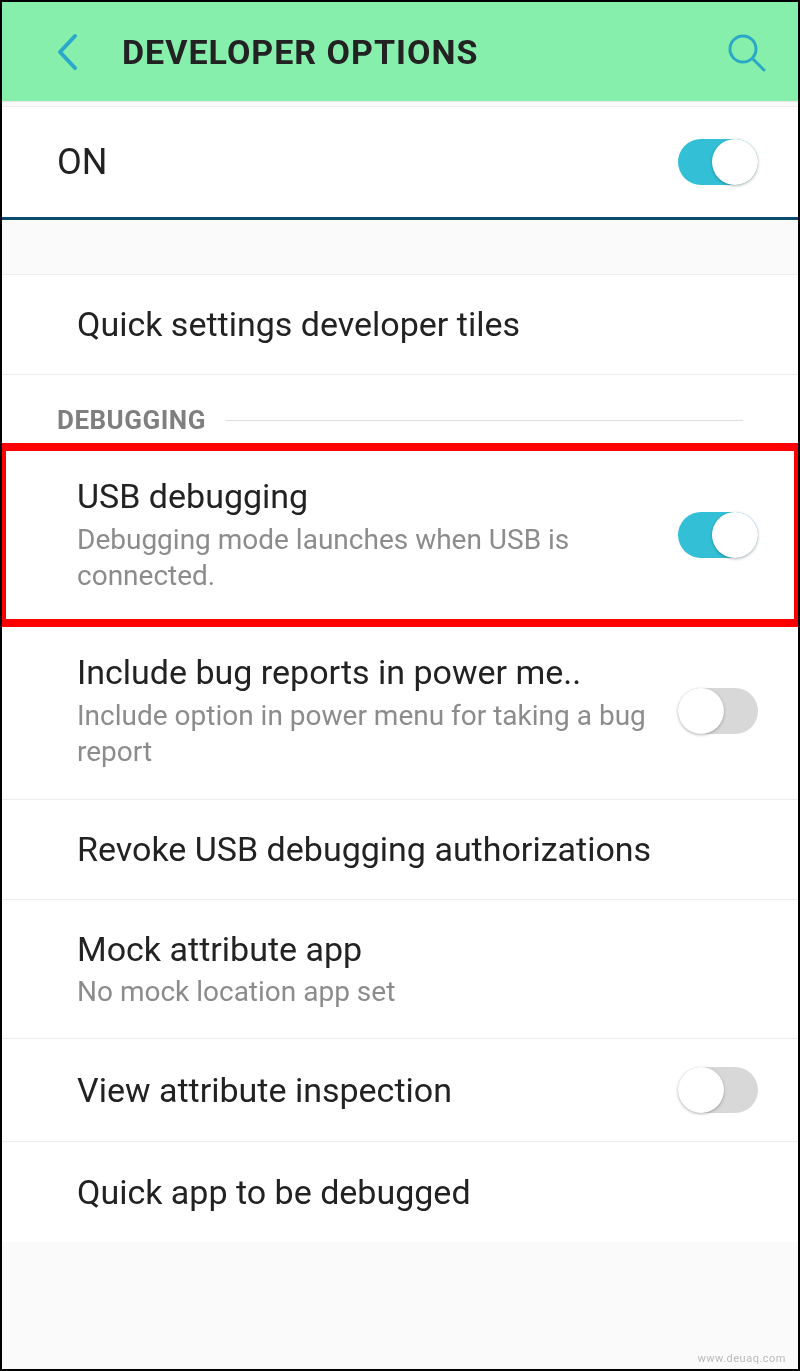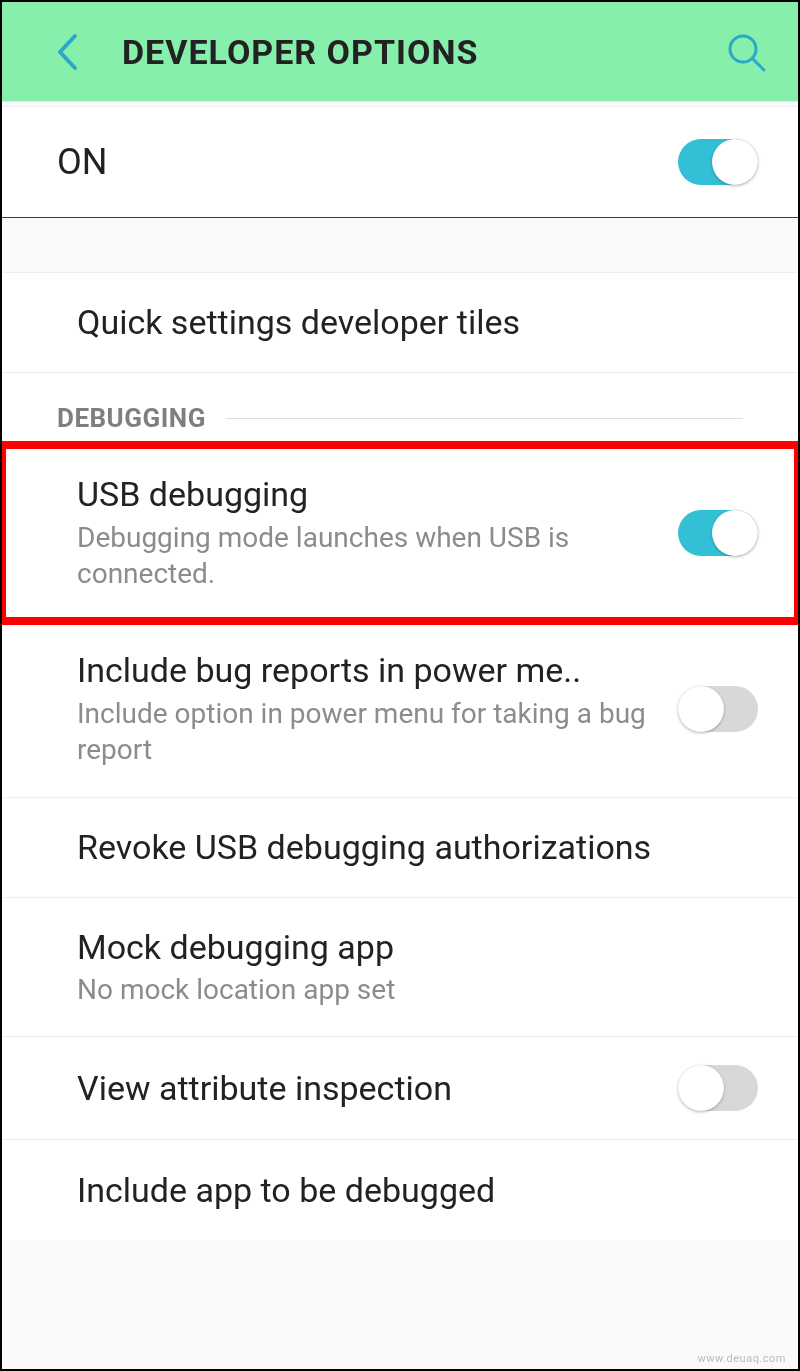--- a/index.html
+++ b/index.html
@@ -41,21 +41,21 @@
       align-items: center;
       justify-content: center;
     }
     .master-toggle {
       display: flex;
       align-items: center;
       justify-content: space-between;
       padding: 32px 40px 32px 55px;
       background: #fff;
       border-top: 1px solid #eee;
-      border-bottom: 1px solid #0c4a6e;
+      border-bottom: 3px solid #0c4a6e;
       margin-top: 4px;
     }
     .master-toggle-label {
       font-size: 36px;
       color: #222;
       font-weight: 400;
     }
     .gap {
       height: 54px;
     }
@@ -201,35 +201,35 @@
   </div>
 
   <div class="item">
     <div class="item-text">
       <div class="item-title">Revoke USB debugging authorizations</div>
     </div>
   </div>
 
   <div class="item">
     <div class="item-text">
-      <div class="item-title">Mock debugging app</div>
+      <div class="item-title">Mock attribute app</div>
       <div class="item-desc">No mock location app set</div>
     </div>
   </div>
 
   <div class="item">
     <div class="item-text">
       <div class="item-title">View attribute inspection</div>
     </div>
     <div class="toggle off">
         <div class="knob"></div>
       </div>
   </div>
 
   <div class="item" style="border-bottom:none;">
     <div class="item-text">
-      <div class="item-title">Include app to be debugged</div>
+      <div class="item-title">Quick app to be debugged</div>
     </div>
   </div>
 
 </div>
 
 <div class="watermark">www.deuaq.com</div>
 
 </body></html>

